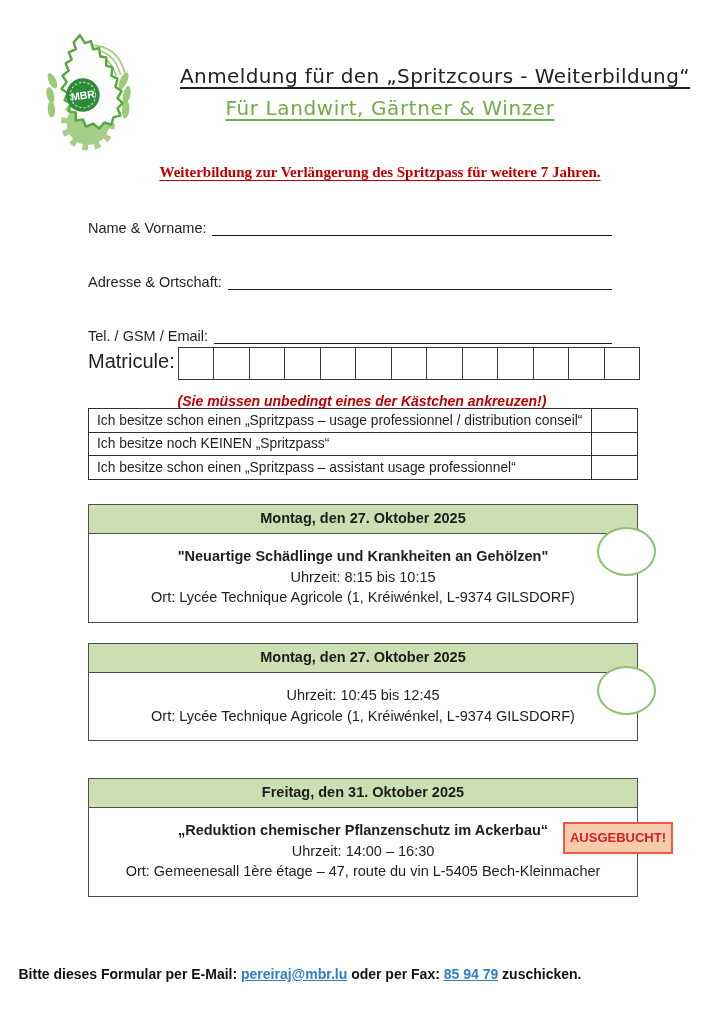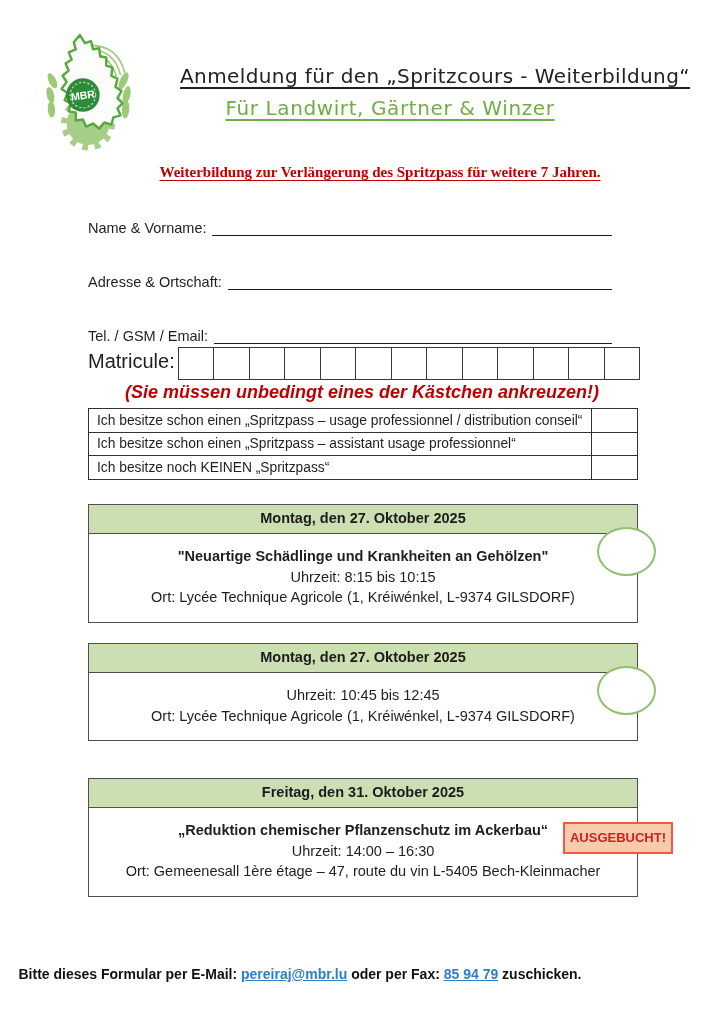--- a/index.html
+++ b/index.html
@@ -31,22 +31,22 @@
   
   .matricule-label{position:absolute;left:88px;top:339px;font-size:20px;margin-top:11px;}
   .matricule-boxes{
     position:absolute;left:178px;top:347px;width:462px;height:33px;
     display:flex;border:1.4px solid #3a3a3a;box-sizing:border-box;background:#fff;
   }
   .mcell{flex:1;border-left:1.2px solid #3a3a3a;}
   .mcell:first-child{border-left:none;}
   
   .cbnote{
-    position:absolute;left:100px;top:382px;width:524px;text-align:center;
-    font-size:18px;font-weight:bold;font-style:italic;color:#c00000;
+    position:absolute;left:100px;top:393px;width:524px;text-align:center;
+    font-size:14px;font-weight:bold;font-style:italic;color:#c00000;
   }
   .cbtable{
     position:absolute;left:88px;top:408px;width:550px;
     border:1.4px solid #333;box-sizing:border-box;background:#fff;
   }
   .cbrow{display:flex;align-items:center;height:22.5px;border-top:1.2px solid #333;}
   .cbrow:first-child{border-top:none;}
   .cbtext{flex:1;padding:0 8px;font-size:13.8px;white-space:nowrap;}
   .cbbox{width:45px;align-self:stretch;border-left:1.2px solid #333;}
   
@@ -158,25 +158,25 @@
       <div class="mcell"></div>
     </div>
 
   <div class="cbnote">(Sie müssen unbedingt eines der Kästchen ankreuzen!)</div>
   <div class="cbtable" id="cbrows">
       <div class="cbrow">
       <div class="cbtext">Ich besitze schon einen „Spritzpass – usage professionnel / distribution conseil“</div>
       <div class="cbbox"></div>
     </div>
       <div class="cbrow">
+      <div class="cbtext">Ich besitze noch KEINEN „Spritzpass“</div>
+      <div class="cbbox"></div>
+    </div>
+      <div class="cbrow">
       <div class="cbtext">Ich besitze schon einen „Spritzpass – assistant usage professionnel“</div>
-      <div class="cbbox"></div>
-    </div>
-      <div class="cbrow">
-      <div class="cbtext">Ich besitze noch KEINEN „Spritzpass“</div>
       <div class="cbbox"></div>
     </div>
     </div>
 
   <div id="sessions">
       <section class="session">
       <div class="session-header">Montag, den 27. Oktober 2025</div>
       <div class="session-body">
         <div class="session-title">"Neuartige Schädlinge und Krankheiten an Gehölzen"</div>
         <div class="session-time">Uhrzeit: 8:15 bis 10:15</div>

